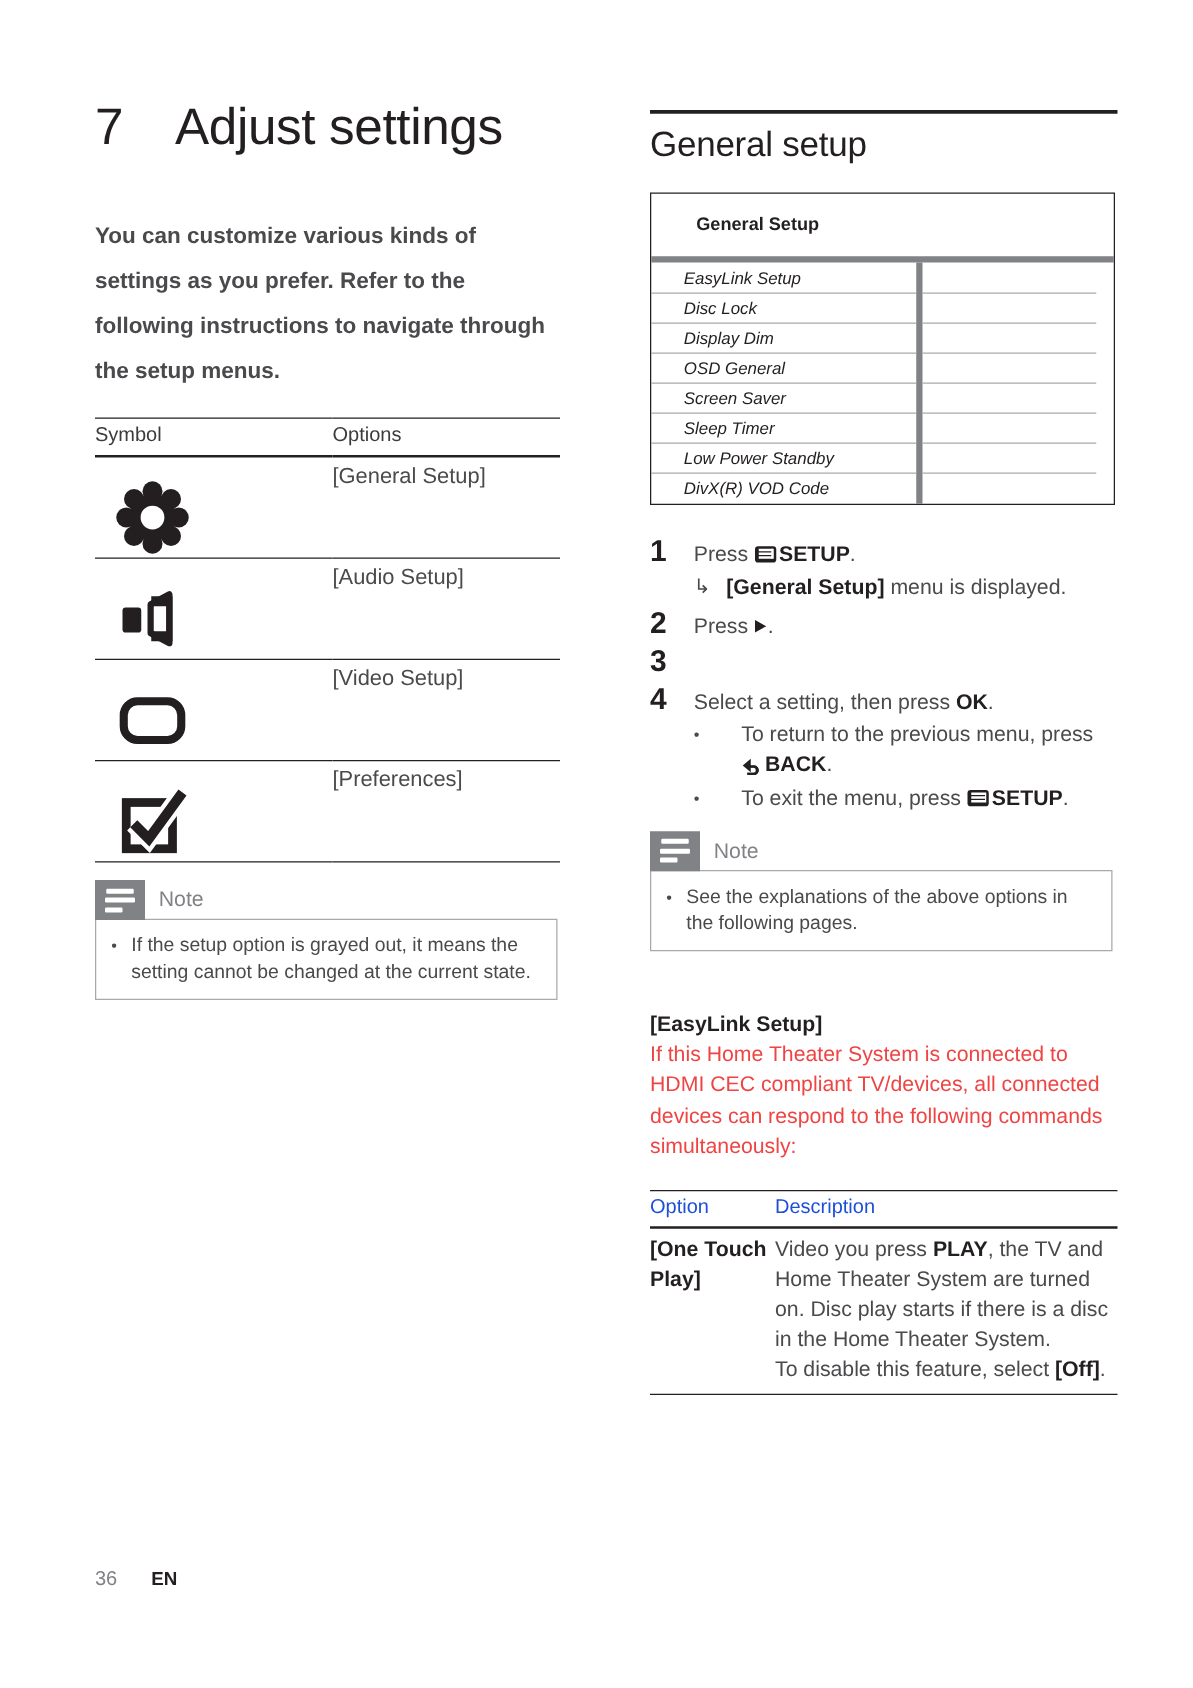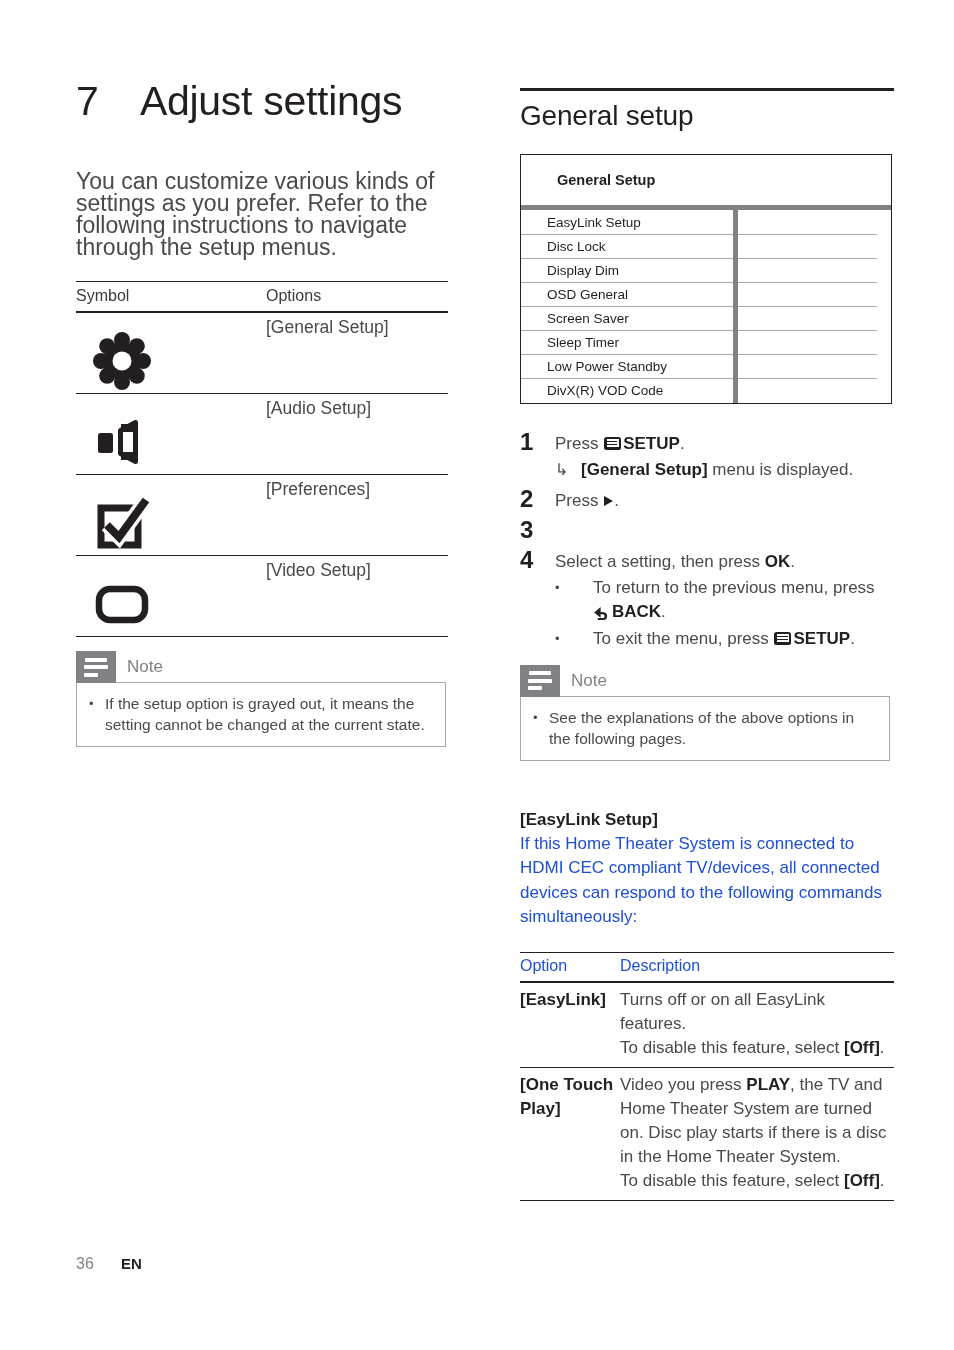--- a/index.html
+++ b/index.html
@@ -47,23 +47,24 @@
     margin: 0 0 0 0;
   }
   .chapter-num {
     width: 64px;
     flex: 0 0 64px;
   }
   .chapter-title { }
 
   .intro {
     margin-top: 47px;
-    font-size: 23px;
-    line-height: 22px;
-    color: #4a4a4d;
+    font-size: 18px;
+    line-height: 36px;
+    color: #4a4a4d;
+    font-weight: bold;
   }
 
   
   .sym-table {
     margin-top: 20px;
     width: 372px;
     border-collapse: collapse;
   }
   .sym-table th {
     text-align: left;
@@ -178,20 +179,21 @@
     color: #231f20;
     padding: 17px 0 17px 36px;
     font-family: "Liberation Sans", sans-serif;
   }
   .osd-sep {
     height: 4.5px;
     background: #808285;
   }
   .osd-rows {
     display: flex;
+    font-style: italic;
   }
   .osd-col-left { width: 212px; flex: 0 0 212px; }
   .osd-col-right { flex: 1 1 auto; }
   .osd-divider {
     width: 4.5px;
     background: #808285;
     flex: 0 0 4.5px;
   }
   .osd-row {
     font-size: 13.5px;
@@ -306,21 +308,21 @@
   .easy { margin-top: 46px; }
   .easy-head {
     font-size: 17px;
     font-weight: bold;
     color: #231f20;
     line-height: 25px;
   }
   .easy-para {
     font-size: 17px;
     line-height: 24.5px;
-    color: #1d4ed8;
+    color: #ef4444;
   }
 
   .opt-table {
     margin-top: 22px;
     width: 374px;
     border-collapse: collapse;
   }
   .opt-table th {
     text-align: left;
     font-weight: 400;
@@ -414,37 +416,37 @@
                 <path d="M45.5 12.5 L45.5 51.5 L30.5 43.5 L30.5 20.5 Z" fill="none" stroke="#231f20" stroke-width="5" stroke-linejoin="round"></path>
               </svg>
             </div>
           </td>
           <td class="opt-cell">[Audio Setup]</td>
         </tr>
         <tr>
           <td class="sym-cell">
             <div class="icon-wrap">
               <svg width="64" height="64" viewBox="0 0 64 64" aria-hidden="true">
+                <rect x="9" y="17" width="46" height="31" rx="11" ry="11" fill="none" stroke="#231f20" stroke-width="6.5"></rect>
+              </svg>
+            </div>
+          </td>
+          <td class="opt-cell">[Video Setup]</td>
+        </tr>
+        <tr>
+          <td class="sym-cell">
+            <div class="icon-wrap">
+              <svg width="64" height="64" viewBox="0 0 64 64" aria-hidden="true">
                 <rect x="11" y="17" width="37" height="37" fill="none" stroke="#231f20" stroke-width="7"></rect>
                 <path d="M17 34 L29 46 L56 9" fill="none" stroke="#ffffff" stroke-width="15" stroke-linecap="butt" stroke-linejoin="miter"></path>
                 <path d="M17 34 L29 46 L56 9" fill="none" stroke="#231f20" stroke-width="8" stroke-linecap="butt" stroke-linejoin="miter"></path>
               </svg>
             </div>
           </td>
           <td class="opt-cell">[Preferences]</td>
-        </tr>
-        <tr>
-          <td class="sym-cell">
-            <div class="icon-wrap">
-              <svg width="64" height="64" viewBox="0 0 64 64" aria-hidden="true">
-                <rect x="9" y="17" width="46" height="31" rx="11" ry="11" fill="none" stroke="#231f20" stroke-width="6.5"></rect>
-              </svg>
-            </div>
-          </td>
-          <td class="opt-cell">[Video Setup]</td>
         </tr>
       </tbody>
     </table>
 
     <div class="note">
       <div class="note-head">
         <div class="note-badge">
           <i class="l1"></i>
             <i class="l2"></i>
             <i class="l3"></i>
@@ -563,27 +565,20 @@
 
     <table class="opt-table">
       <thead>
         <tr>
           <th class="ch1">Option</th>
           <th>Description</th>
         </tr>
       </thead>
       <tbody>
         <tr>
-          <td class="k">[EasyLink]</td>
-          <td class="d">
-            <div>Turns off or on all EasyLink features.</div>
-            <div><span>To disable this feature, select </span><b>[Off]</b><span>.</span></div>
-          </td>
-        </tr>
-        <tr>
           <td class="k">[One Touch Play]</td>
           <td class="d">
             <div><span>Video you press </span><b>PLAY</b><span>, the TV and Home Theater System are turned on. Disc play starts if there is a disc in the Home Theater System.</span></div>
             <div><span>To disable this feature, select </span><b>[Off]</b><span>.</span></div>
           </td>
         </tr>
       </tbody>
     </table>
   </div>
 

